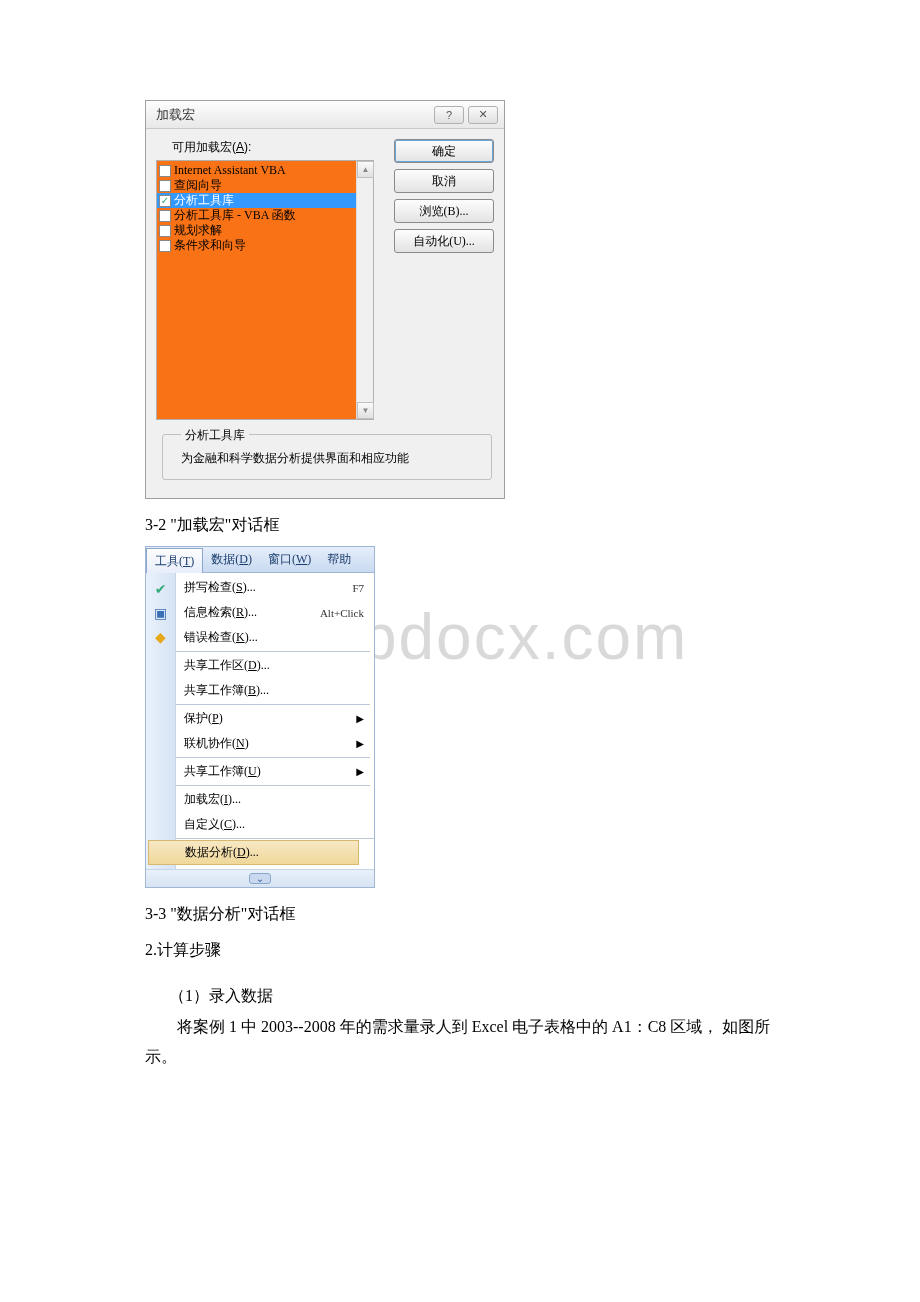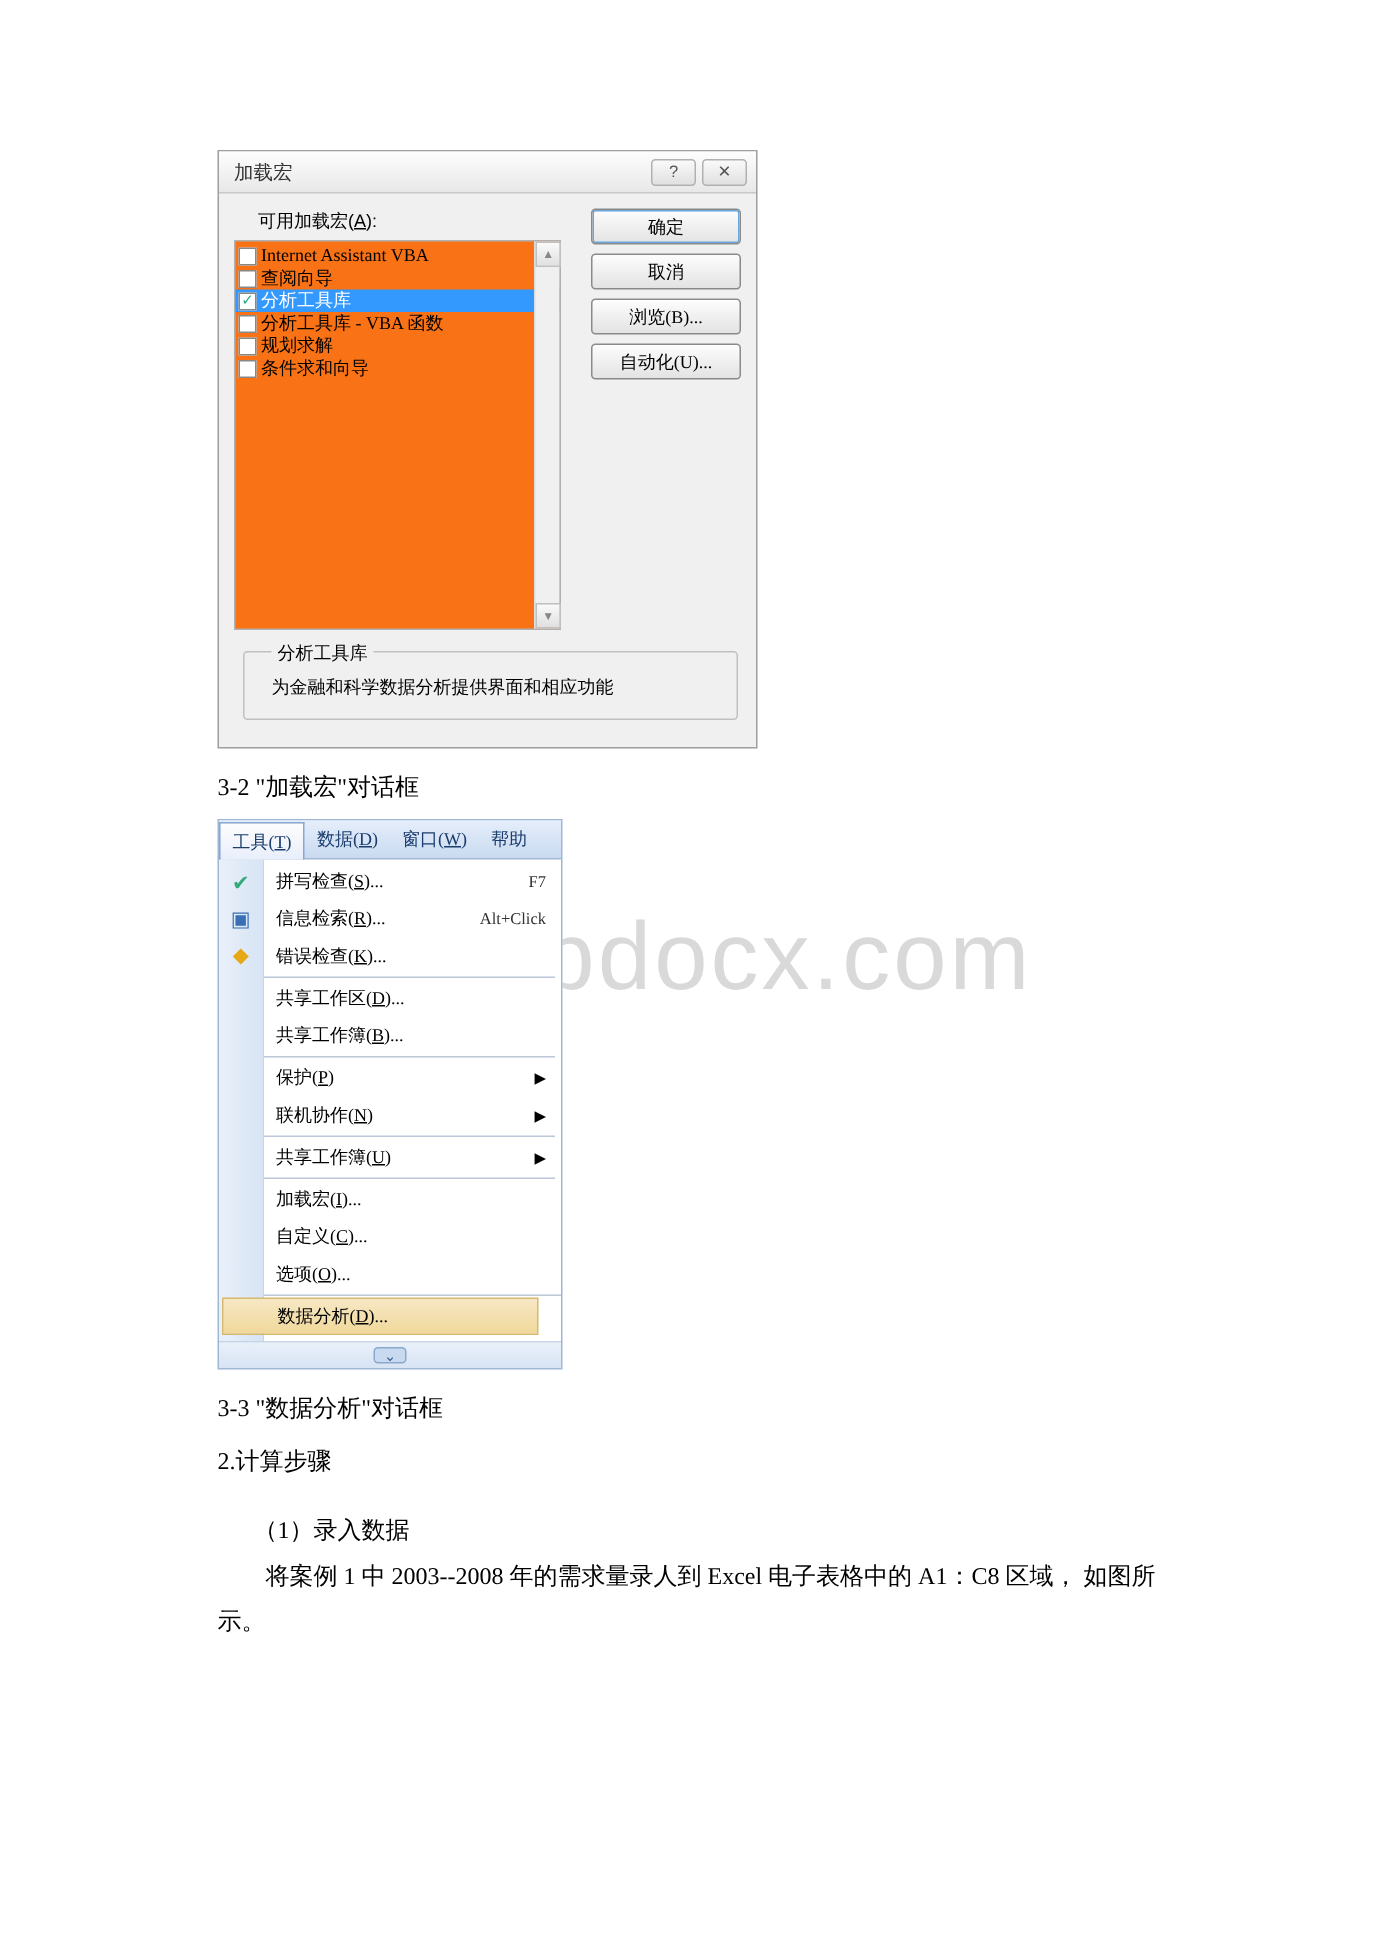--- a/index.html
+++ b/index.html
@@ -362,23 +362,20 @@
           <span><span>共享工作簿</span>(<u>U</u>)</span>
           <span class="arrow">▶</span>
         </div>
         <div class="menu-sep"></div>
         <div class="mi">
           <span><span>加载宏</span>(<u>I</u>)<span>...</span></span>
         </div>
         <div class="mi">
           <span><span>自定义</span>(<u>C</u>)<span>...</span></span>
         </div>
-        <div class="mi">
-          <span><span>选项</span>(<u>O</u>)<span>...</span></span>
-        </div>
         <div class="menu-sep-full"></div>
         <div class="mi menu-last">
           <span><span>数据分析</span>(<u>D</u>)<span>...</span></span>
         </div>
       </div>
     </div>
     <div class="menu-expand">
       <div class="menu-expand-btn">⌄</div>
     </div>
   </div>

